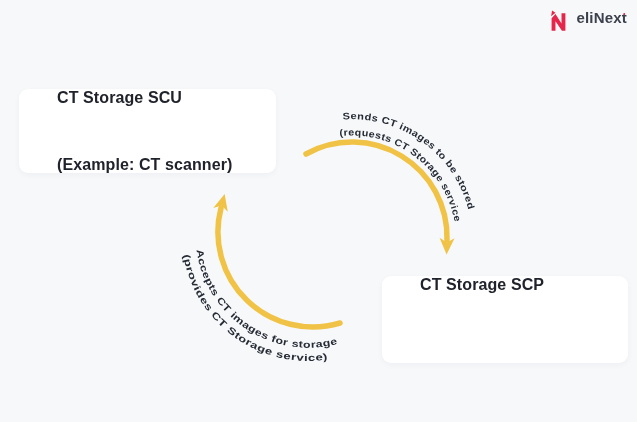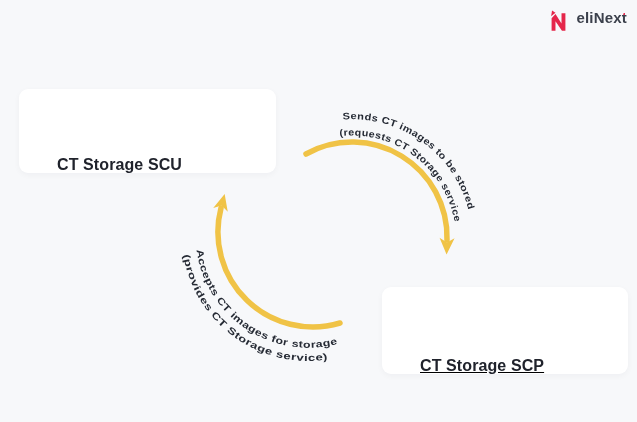--- a/index.html
+++ b/index.html
@@ -28,26 +28,26 @@
       color:transparent;
     }
   }
 
   
   .node {
     position:absolute;
     background:#FFFFFF;
     border-radius:9px;
     box-sizing:border-box;
-    display:flex; flex-direction:column; justify-content:flex-end;
+    display:flex; flex-direction:column; justify-content:space-between;
     padding-left:38px;
     box-shadow:0 2px 6px rgba(25,33,61,0.04);
   }
   .node-scu { left:19px; top:89px;  width:257px; height:84px; }
-  .node-scp { left:382px; top:287px; width:246px; height:87px;text-decoration:underline; }
+  .node-scp { left:382px; top:276px; width:246px; height:87px; }
   .node-title, .node-subtitle {
     font-size:16px; font-weight:700; color:#20232C;
     line-height:17.5px; letter-spacing:0.1px;
     white-space:nowrap;
   }
 
   
   .arrows-svg { position:absolute; left:0; top:0; pointer-events:none; }
   .arrow-path { fill:none; stroke-width:5.5; stroke-linecap:round; }
   .arc-label {
@@ -64,20 +64,21 @@
   <div class="logo">
     <svg width="19" height="21" viewBox="0 0 22 24" aria-hidden="true">
       <polygon points="2.5,7 3.5,0.5 7.5,3" fill="#E5264A"></polygon>
       <polygon points="3,24 3,9.5 7.5,4.5 14.5,15.5 14.5,3.5 19,3.5 19,24 15,24 7.5,13 7.5,24" fill="#E5264A"></polygon>
     </svg>
     <div class="logo-text"><span>eliNex</span><span class="logo-accent">t</span></div>
   </div>
 
   <div class="node node-scu">
     <div class="node-title">CT Storage SCU</div>
+    <div class="node-subtitle">(Example: CT scanner)</div>
   </div>
 
   <div class="node node-scp">
     <div class="node-title">CT Storage SCP</div>
   </div>
 
   <svg class="arrows-svg" width="637" height="422" viewBox="0 0 637 422">
     <defs>
       <marker id="arrowhead" viewBox="0 0 20 20" markerWidth="20" markerHeight="20" refX="4" refY="10" orient="auto" markerUnits="userSpaceOnUse">
         <path d="M2,2.5 L18.5,10 L2,17.5 L6.5,10 Z" fill="#F0C346"></path>

